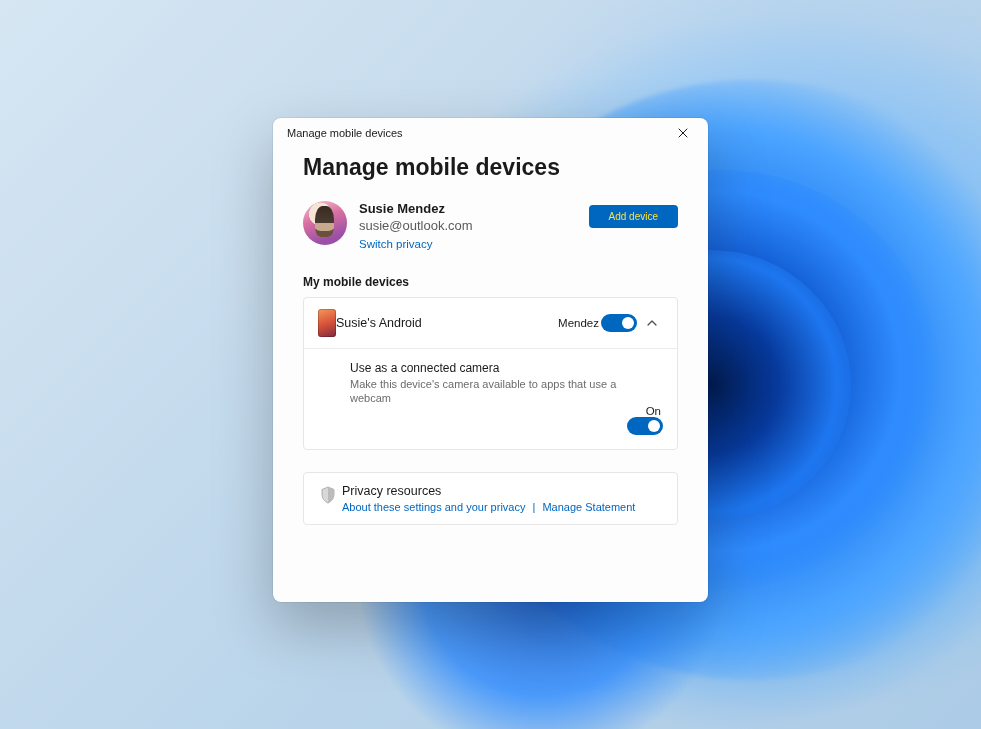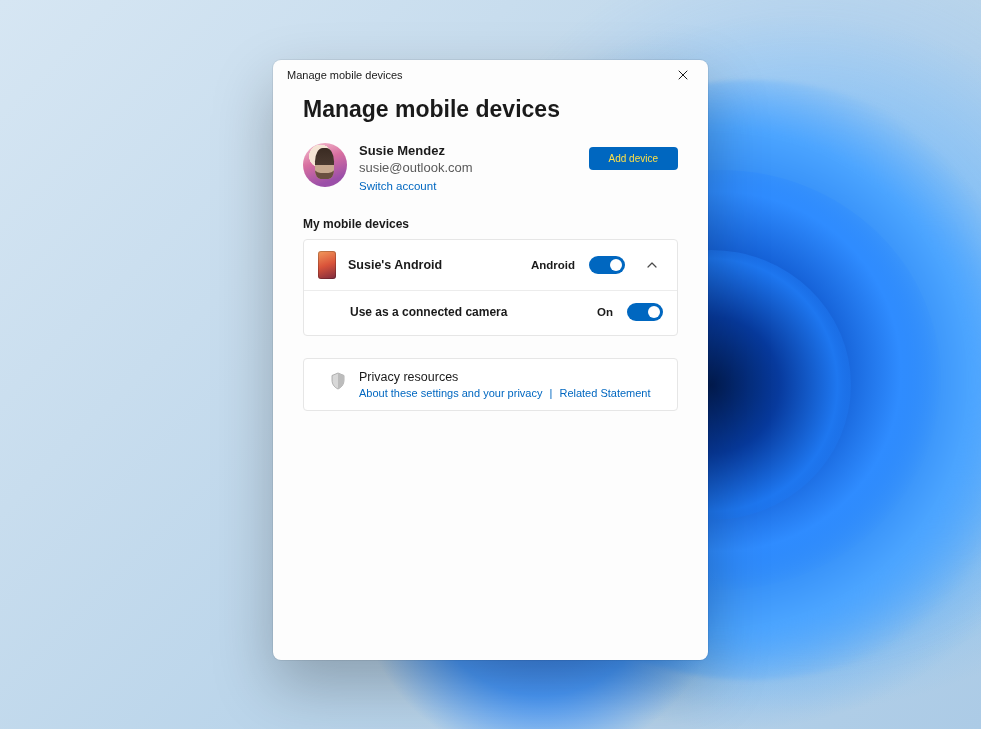--- a/index.html
+++ b/index.html
@@ -49,21 +49,21 @@
     .swirl.s5 { width: 360px; height: 320px; right: 260px; bottom: -40px;
       background: radial-gradient(circle at 50% 40%, #0a4fc6 0%, #2f8cff 45%, rgba(255,255,255,0) 70%);
       opacity:.8;
     }
 
     
     .dialog {
       position: relative;
       z-index: 10;
       width: 435px;
-      height: 600px;
+      height: 484px;
       background: #fdfdfd;
       border-radius: 8px;
       box-shadow: 0 25px 60px rgba(0,0,0,0.25), 0 0 0 1px rgba(0,0,0,0.06);
       display: flex;
       flex-direction: column;
       overflow: hidden;
       margin-top: -10px;
     }
 
     .titlebar {
@@ -143,22 +143,20 @@
     .card {
       border: 1px solid #e6e6e6;
       border-radius: 4px;
       background: #fff;
       margin-bottom: 22px;
     }
     .card-row {
       display: flex;
       align-items: center;
       padding: 11px 14px;
-      gap: 12px;
-      font-weight: bold;
     }
     .card-row + .card-row { border-top: 1px solid #ececec; }
 
     .phone-thumb {
       width: 18px; height: 28px; border-radius: 3px;
       background: linear-gradient(160deg,#f39a5b 0%, #d9533a 50%, #7c2a3e 100%);
       flex-shrink:0;
       box-shadow: inset 0 0 0 1px rgba(0,0,0,0.2);
     }
     .row-title { font-size: 12.5px; color:#1a1a1a; flex:1; }
@@ -175,31 +173,31 @@
     .toggle::after {
       content:""; position:absolute; right:3px; top:3px;
       width:12px; height:12px; border-radius:50%; background:#fff;
     }
     .chevron {
       width: 22px; height:22px; display:flex; align-items:center; justify-content:center;
       cursor:pointer; color:#4a4a4a;
       margin-left: 4px;
     }
 
-    .card-row.sub { align-items: center; padding: 12px 14px 14px 46px; }
+    .card-row.sub { align-items: flex-end; padding: 12px 14px 14px 46px; flex-direction: column; }
     .card-row.sub .text-col { flex:1; padding-right: 10px; }
     .card-row.sub .row-title { font-size: 12px; }
 
     .related-card {
       border: 1px solid #e6e6e6;
       border-radius: 4px;
       background:#fff;
-      padding: 11px 24px;
+      padding: 11px 14px;
       display:flex;
-      gap: 11px;
+      gap: 4px;
       align-items:flex-start;
     }
     .shield-icon { flex-shrink:0; width:20px; display:flex; justify-content:center; padding-top:2px; color:#8a8a8a; }
     .related-card .text-col .row-title { font-size:12.5px; }
     .links-line { font-size: 11px; margin-top:3px; }
     .link { color:#0067c0; cursor:pointer;margin-top:30px; }
     .link-sep { color:#0067c0; margin: 0 4px; }
   </style>
 </head>
 <body>
@@ -225,60 +223,61 @@
 
   <div class="content">
 
     <h1 class="page-title">Manage mobile devices</h1>
 
     <div class="account-row">
       <div class="avatar"></div>
       <div class="account-info">
         <div class="name">Susie Mendez</div>
         <div class="email">susie@outlook.com</div>
-        <div class="switch-link">Switch account</div>
+        <div class="switch-link">Switch privacy</div>
       </div>
       <button class="add-device-btn">Add device</button>
     </div>
 
     <div class="section-label">My mobile devices</div>
 
     <div class="card">
       <div class="card-row">
         <div class="phone-thumb"></div>
         <div class="row-title">Susie's Android</div>
-        <div class="row-status">Android</div>
+        <div class="row-status">Mendez</div>
         <div class="toggle"></div>
         <div class="chevron">
           <svg width="12" height="12" viewBox="0 0 12 12">
               <path d="M2 8 L6 4 L10 8" stroke="currentColor" stroke-width="1.2" fill="none" stroke-linecap="round" stroke-linejoin="round"></path>
             </svg>
         </div>
       </div>
       <div class="card-row sub">
         <div class="text-col">
           <div class="row-title">Use as a connected camera</div>
+          <div class="row-sub">Make this device's camera available to apps that use a webcam</div>
         </div>
         <div class="row-status">On</div>
         <div class="toggle"></div>
       </div>
     </div>
 
 
     <div class="related-card">
       <div class="shield-icon">
         <svg width="16" height="18" viewBox="0 0 16 18">
             <path d="M8 1 L14 3.5 V8 C14 12.5 11.3 15.5 8 17 C4.7 15.5 2 12.5 2 8 V3.5 Z" fill="#d8d8d8" stroke="#a0a0a0" stroke-width="0.8"></path>
             <path d="M8 1 L14 3.5 V8 C14 12.5 11.3 15.5 8 17 V1 Z" fill="#bcbcbc"></path>
           </svg>
       </div>
       <div class="text-col">
         <div class="row-title">Privacy resources</div>
         <div class="links-line">
           <span class="link">About these settings and your privacy</span>
           <span class="link-sep">|</span>
-          <span class="link">Related Statement</span>
+          <span class="link">Manage Statement</span>
         </div>
       </div>
     </div>
 
   </div>
 </div>
 
 </body></html>

